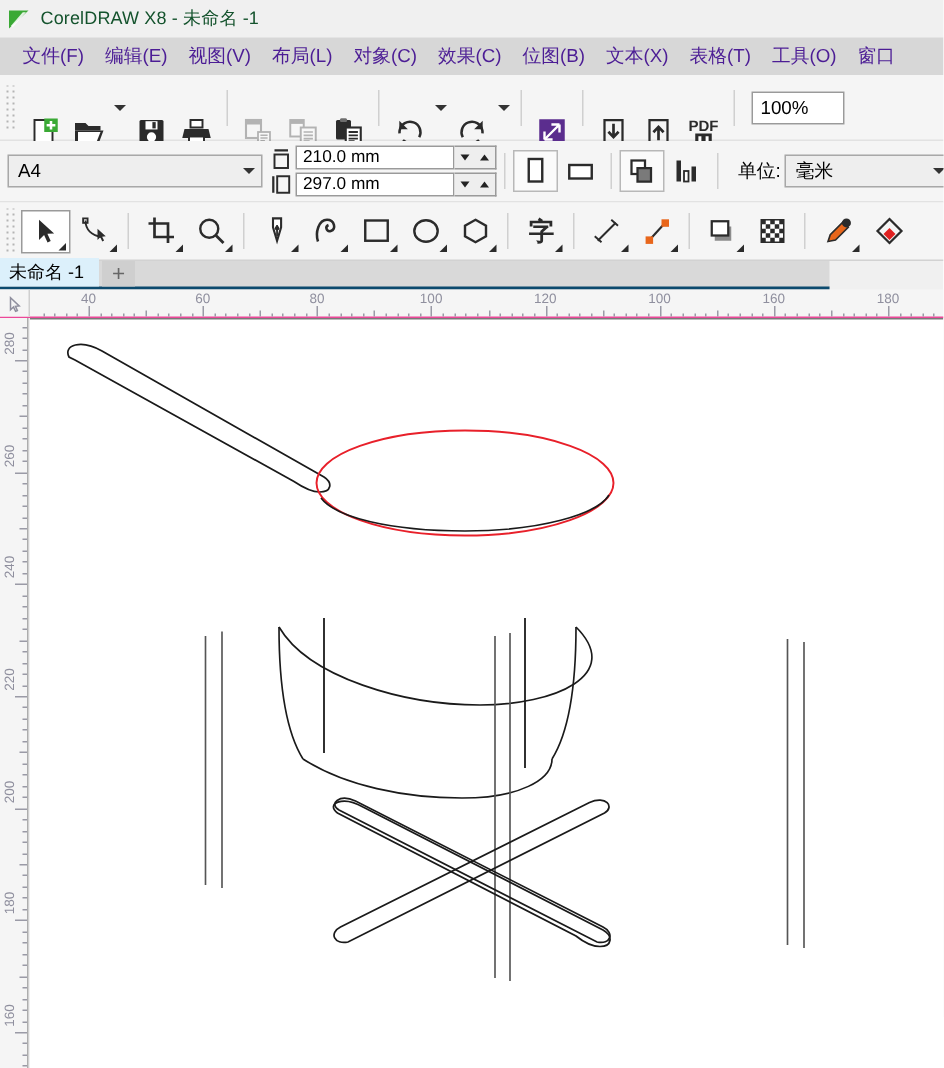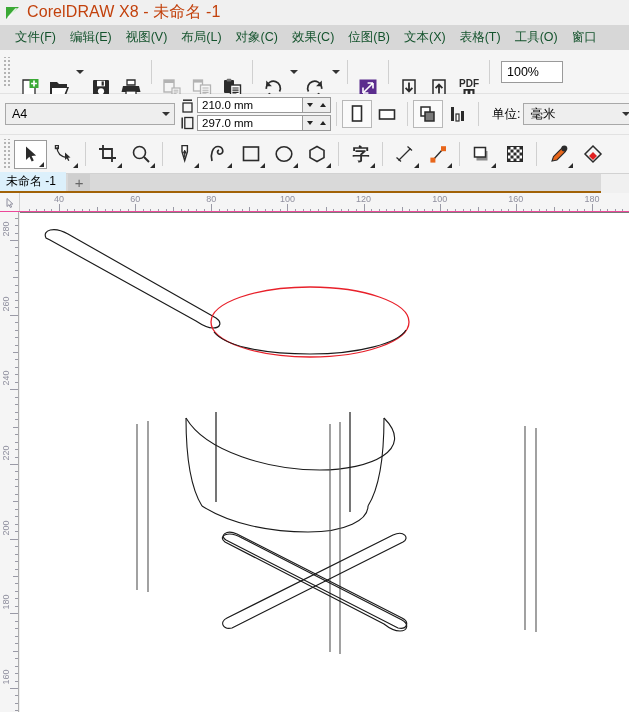--- a/index.html
+++ b/index.html
@@ -11,30 +11,30 @@
   }
   #app{position:relative;width:629px;height:712px;background:#f0f0f0;}
 
   
   .titlebar{
     position:absolute;left:0;top:0;width:629px;height:25px;
     background:#f0f0f0;display:flex;align-items:center;
   }
   .app-logo{width:16px;height:16px;margin-left:5px;margin-right:6px;position:relative;}
   .app-logo svg{display:block;}
-  .title-text{font-size:16px;color:#c2410c;letter-spacing:.1px;text-align:right;}
+  .title-text{font-size:12px;color:#14532d;letter-spacing:.1px;text-align:right;}
 
   
   .menubar{
     position:absolute;left:0;top:25px;width:629px;height:25px;
     background:#d7d7d7;display:flex;align-items:center;padding-left:8px;
     box-sizing:border-box;
   }
   .menu-item{
-    font-size:12.5px;color:#14532d;padding:3px 7px;white-space:nowrap;cursor:default;
+    font-size:12.5px;color:#4c1d95;padding:3px 7px;white-space:nowrap;cursor:default;
   }
 
   
   .toolbar{
     position:absolute;left:0;top:50px;width:629px;height:44px;
     background:#f5f5f5;border-bottom:1px solid #e2e2e2;
     display:flex;align-items:center;box-sizing:border-box;
   }
   .grip{
     width:9px;height:30px;margin-left:2px;margin-right:3px;
@@ -106,23 +106,23 @@
     position:relative;cursor:default;flex:none;
   }
   .tool.sel{border:1px solid #9a9a9a;background:#fff;box-sizing:border-box;}
   .flyout{
     position:absolute;right:2px;bottom:1px;width:0;height:0;
     border-left:5px solid transparent;border-bottom:5px solid #2b2b2b;
   }
 
   
   .tabbar{
-    position:absolute;left:0;top:174px;width:601px;height:19px;
+    position:absolute;left:0;top:174px;width:553px;height:19px;
     background:#d9d9d9;display:flex;align-items:flex-end;box-sizing:border-box;
-    border-bottom:2px solid #a16207;
+    border-bottom:2px solid #0c4a6e;
   }
   .doctab{
     height:19px;background:#dcf0fb;display:flex;align-items:center;
     padding:0 10px 0 6px;font-size:12px;box-sizing:border-box;cursor:default;
   }
   .addtab{
     width:22px;height:17px;background:#cfcfcf;margin-left:2px;
     display:flex;align-items:center;justify-content:center;
     font-size:15px;color:#666;cursor:default;box-sizing:border-box;
   }

